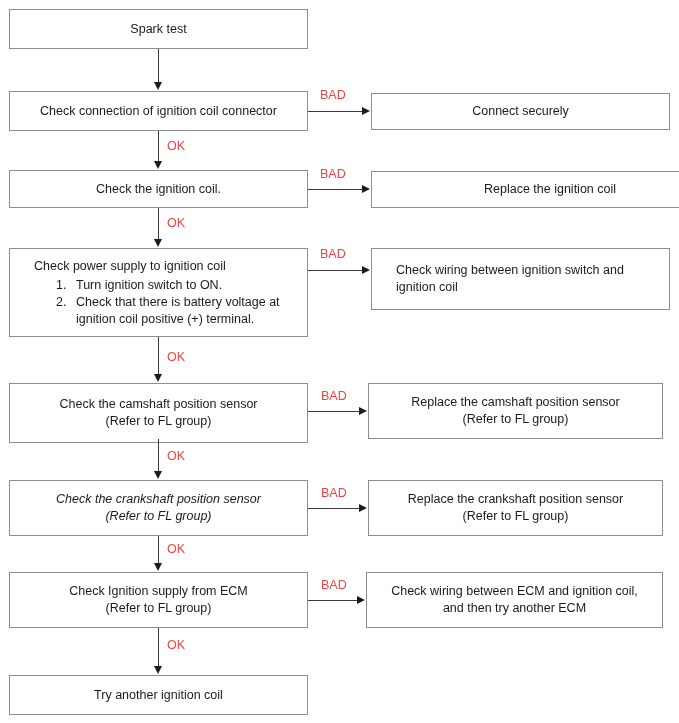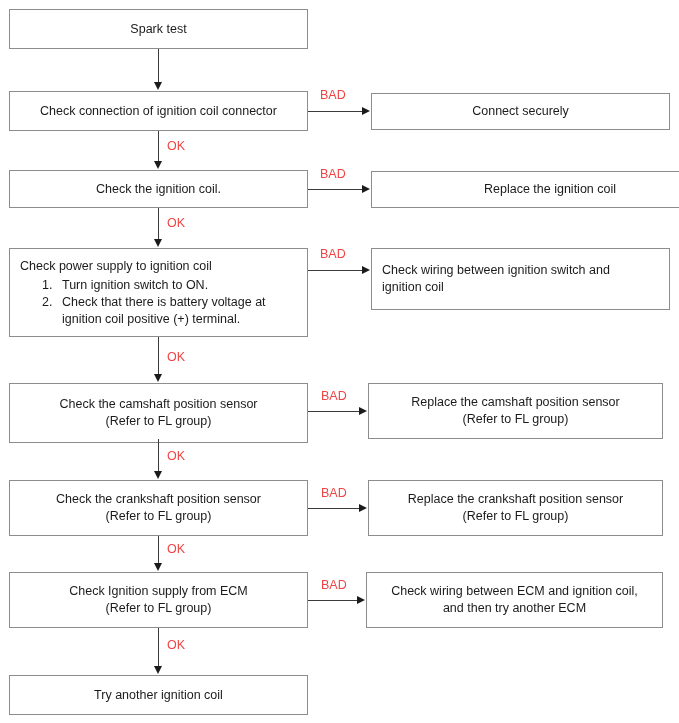--- a/index.html
+++ b/index.html
@@ -33,21 +33,21 @@
     text-align: center;
     padding: 2px 6px;
   }
   .node .node-text {
     display: block;
     width: 100%;
   }
   .node.align-left {
     justify-content: flex-start;
     text-align: left;
-    padding-left: 10px;
+    padding-left: 24px;
   }
   .node.align-left .node-text {
     text-align: left;
   }
   .node.top-align {
     align-items: flex-start;
     padding-top: 9px;
   }
   .node-line { display: block; }
   .node-line.sub { text-align: left; }
@@ -138,21 +138,21 @@
     </span>
   </div>
 
   <div class="node" style="left:9px; top:383px; width:299px; height:60px;">
     <span class="node-text">
       <span class="node-line">Check the camshaft position sensor</span>
       <span class="node-line">(Refer to FL group)</span>
     </span>
   </div>
 
-  <div class="node" style="left:9px; top:480px; width:299px; height:56px;">
+  <div class="node" style="left:9px; top:480px; width:299px; height:56px;font-style:italic;">
     <span class="node-text">
       <span class="node-line">Check the crankshaft position sensor</span>
       <span class="node-line">(Refer to FL group)</span>
     </span>
   </div>
 
   <div class="node" style="left:9px; top:572px; width:299px; height:56px;">
     <span class="node-text">
       <span class="node-line">Check Ignition supply from ECM</span>
       <span class="node-line">(Refer to FL group)</span>

